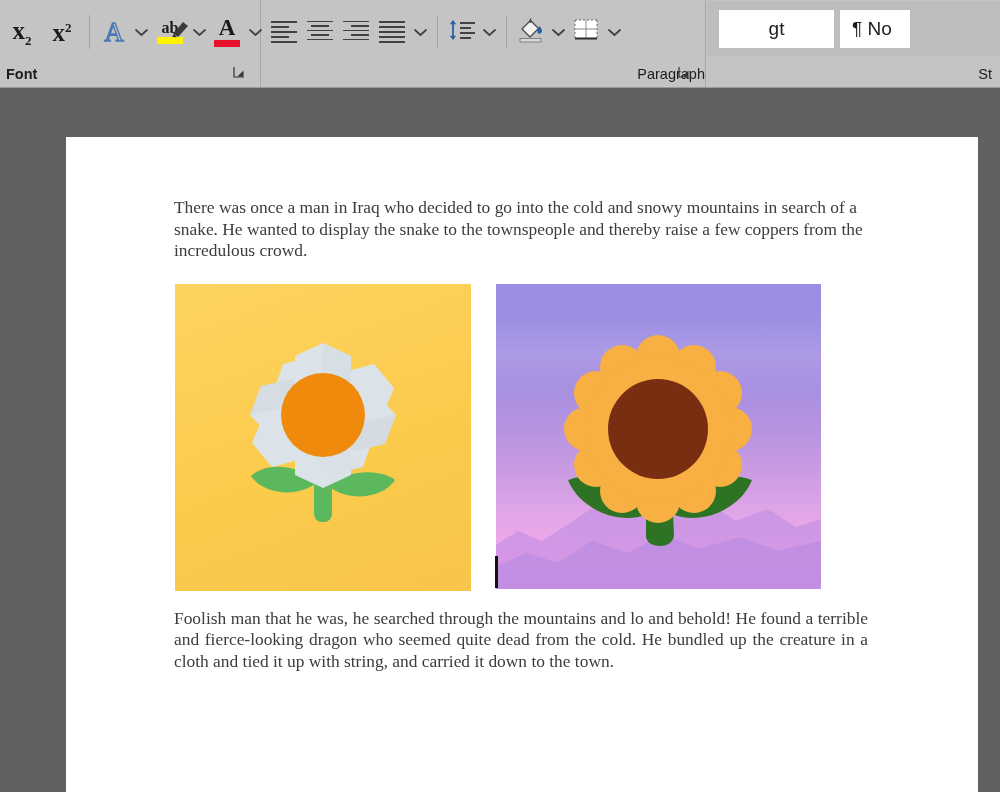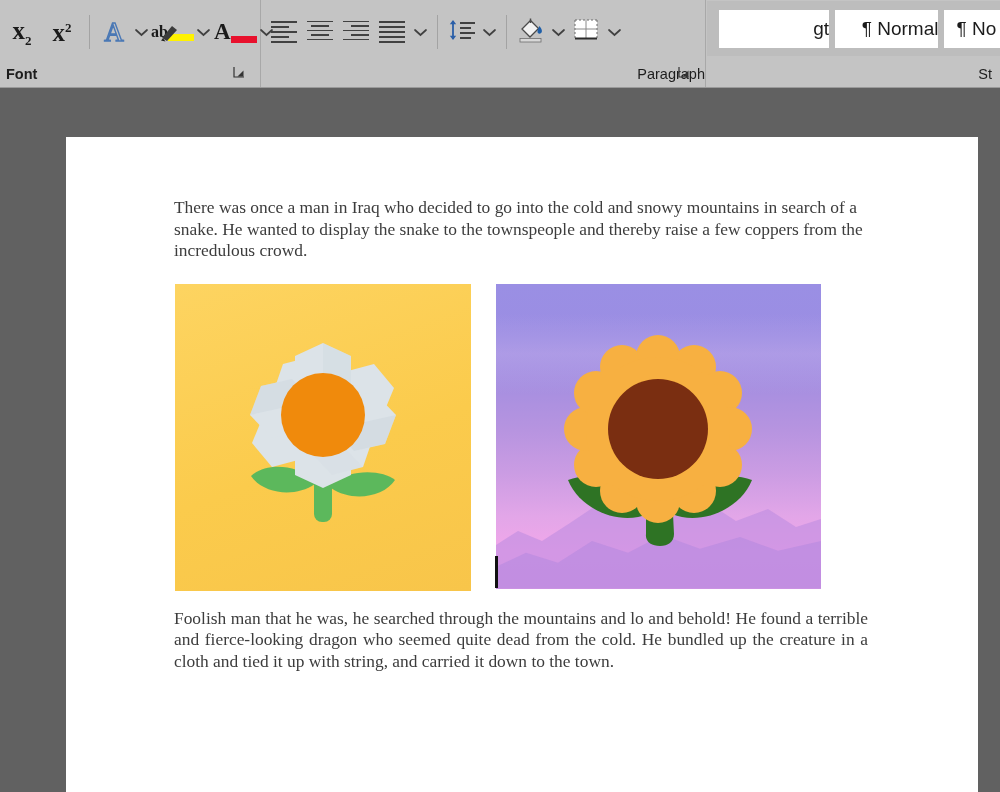--- a/index.html
+++ b/index.html
@@ -104,22 +104,22 @@
     font-family: "Liberation Serif", serif;
     font-size: 27px;
     line-height: 1;
     color: transparent;
     -webkit-text-stroke: 1.4px #4a78b5;
     text-shadow: none;
   }
 
   .hl-wrap, .fc-wrap {
     display: flex;
-    flex-direction: row;
-    align-items: flex-end;
+    flex-direction: column;
+    align-items: center;
     justify-content: center;
     line-height: 1;
   }
   .hl-glyph {
     font-family: "Liberation Serif", serif;
     font-size: 16px;
     font-weight: bold;
     color: #1a1a1a;
     position: relative;
     margin-bottom: 1px;
@@ -159,21 +159,21 @@
     display: flex;
     align-items: center;
     padding-left: 12px;
     gap: 6px;
   }
   .style-box {
     background: #ffffff;
     height: 38px;
     display: flex;
     align-items: center;
-    justify-content: flex-end;
+    justify-content: center;
     font-size: 19px;
     color: #1b1b1b;
     font-family: "Liberation Sans", sans-serif;
     cursor: pointer;
     white-space: nowrap;
     overflow: hidden;
     box-sizing: border-box;
   }
 
   
@@ -433,23 +433,20 @@
           <path d="M2 2 L2 12 L12 12" stroke="#333" stroke-width="1.2" fill="none"></path>
           <path d="M11.5 5.5 L11.5 11.5 L5.5 11.5 Z" fill="#333"></path>
         </svg>
       </div>
     </div>
 
     <div id="styles-group" style="left:707px; width:293px;">
       <div class="style-strip" style="width:293px;">
         <div class="style-box" style="width:115px;">
           <span>gt</span>
-        </div>
-        <div class="style-box" style="width:108px;">
-          <span>¶ Normal</span>
         </div>
         <div class="style-box" style="width:70px; justify-content:flex-start; padding-left:12px;">
           <span>¶ No</span>
         </div>
       </div>
       <div class="glabel right" style="right:8px;">St</div>
     </div>
 
   </div>
 </div>

